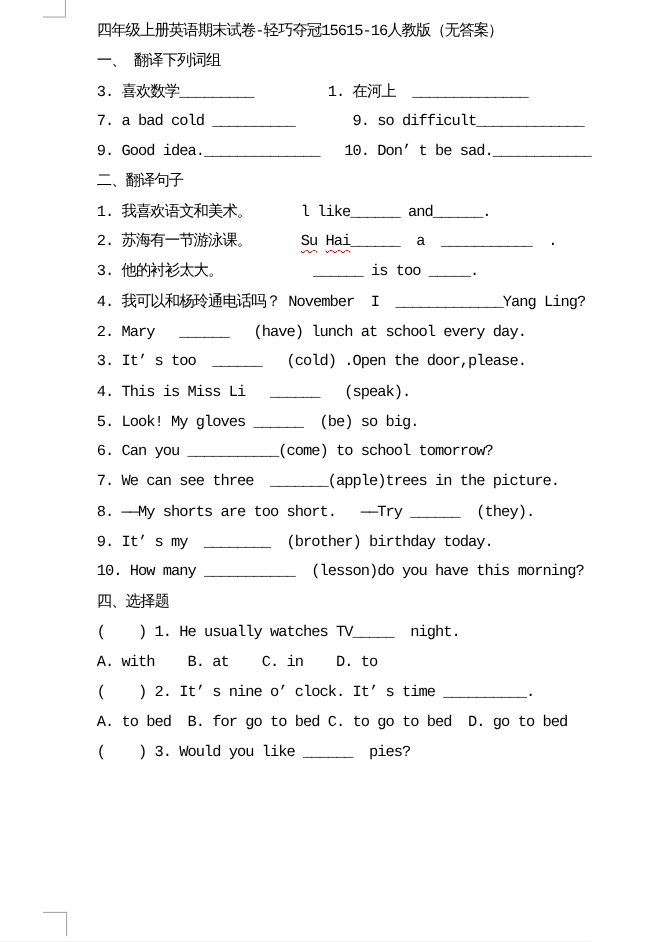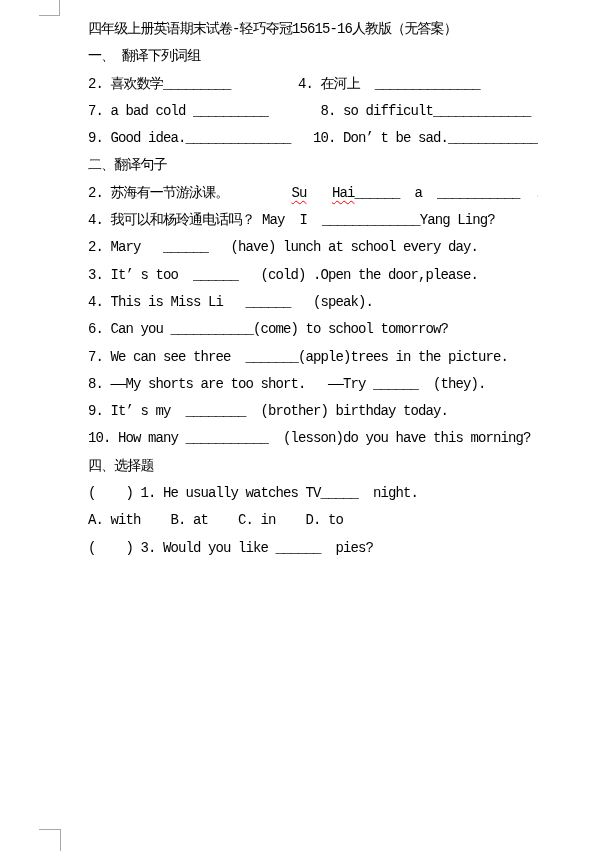--- a/index.html
+++ b/index.html
@@ -30,21 +30,20 @@
     letter-spacing: -0.9px;
     white-space: pre;
     color: #000000;
   }
   .misspelled {
     text-decoration-line: underline;
     text-decoration-style: wavy;
     text-decoration-color: var(--spell-color, #ff0000);
     text-decoration-thickness: 1px;
     text-underline-offset: 3px;
-    margin-left: 18px;
   }
   
   .mark { position: absolute; }
   .mark .seg { position: absolute; background: var(--crop-color, #a9a9a9); }
   
   .mark-tl .v { left: 59px; top: 0;     width: 1px;  height: 15px; }
   .mark-tl .h { left: 39px; top: 15px;  width: 21px; height: 1px; }
   
   .mark-tr .v { left: 543px; top: 0;    width: 1px;  height: 14px; }
   .mark-tr .h { left: 543px; top: 14px; width: 21px; height: 1px; }
@@ -74,34 +73,39 @@
   </div>
   <div class="mark mark-br">
     <div class="seg h"></div>
     <div class="seg v"></div>
   </div>
 
   <div class="content">
     <div class="line">四年级上册英语期末试卷-轻巧夺冠15615-16人教版（无答案）</div>
     <div id="lines-container">
         <div class="line">一、 翻译下列词组</div>
-        <div class="line"><span>2. 喜欢数学_________         4. 在河上  ______________</span></div>
-        <div class="line"><span>7. a bad cold __________       8. so difficult_____________</span></div>
+        <div class="line"><span>3. 喜欢数学_________         1. 在河上  ______________</span></div>
+        <div class="line"><span>7. a bad cold __________       9. so difficult_____________</span></div>
         <div class="line"><span>9. Good idea.______________   10. Don’ t be sad.____________</span></div>
         <div class="line">二、翻译句子</div>
+        <div class="line"><span>1. 我喜欢语文和美术。      l like______ and______.</span></div>
         <div class="line"><span>2. 苏海有一节游泳课。      </span><span class="misspelled">Su</span><span> </span><span class="misspelled">Hai</span><span>______  a  ___________  .</span></div>
-        <div class="line"><span>4. 我可以和杨玲通电话吗？ May  I  _____________Yang Ling?</span></div>
+        <div class="line"><span>3. 他的衬衫太大。           ______ is too _____.</span></div>
+        <div class="line"><span>4. 我可以和杨玲通电话吗？ November  I  _____________Yang Ling?</span></div>
         <div class="line"><span>2. Mary   ______   (have) lunch at school every day.</span></div>
         <div class="line"><span>3. It’ s too  ______   (cold) .Open the door,please.</span></div>
         <div class="line"><span>4. This is Miss Li   ______   (speak).</span></div>
+        <div class="line"><span>5. Look! My gloves ______  (be) so big.</span></div>
         <div class="line"><span>6. Can you ___________(come) to school tomorrow?</span></div>
         <div class="line"><span>7. We can see three  _______(apple)trees in the picture.</span></div>
         <div class="line"><span>8. ——My shorts are too short.   ——Try ______  (they).</span></div>
         <div class="line"><span>9. It’ s my  ________  (brother) birthday today.</span></div>
         <div class="line"><span>10. How many ___________  (lesson)do you have this morning?</span></div>
         <div class="line">四、选择题</div>
         <div class="line"><span>(    ) 1. He usually watches TV_____  night.</span></div>
         <div class="line"><span>A. with    B. at    C. in    D. to</span></div>
+        <div class="line"><span>(    ) 2. It’ s nine o’ clock. It’ s time __________.</span></div>
+        <div class="line"><span>A. to bed  B. for go to bed C. to go to bed  D. go to bed</span></div>
         <div class="line"><span>(    ) 3. Would you like ______  pies?</span></div>
       </div>
   </div>
 
 </div>
 
 </body></html>

